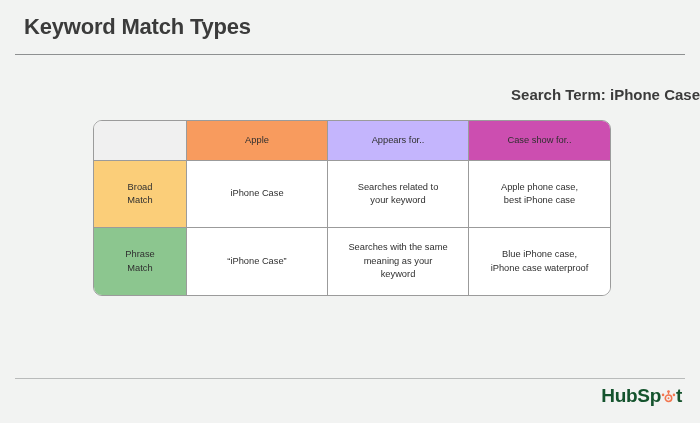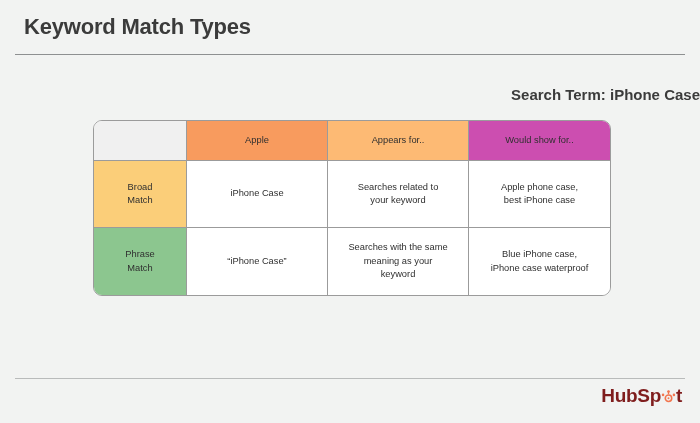--- a/index.html
+++ b/index.html
@@ -102,21 +102,21 @@
 
   
   thead th {
     height: 31px;
     font-size: 9.6px;
     font-weight: bold;
     color: #2b2b2b;
   }
   .th-blank  { background: #f0f0f0; }
   .th-syntax { background: #f89b5e; }
-  .th-appears{ background: #fdba74; }
+  .th-appears{ background: #c4b5fd; }
   .th-would  { background: #cc4eb0; }
 
   
   tbody tr { height: 67px; }
 
   .cell-label {
     font-size: 9.6px;
     font-weight: bold;
     color: #2b2b2b;
   }
@@ -140,21 +140,21 @@
 
   .logo {
     position: absolute;
     right: 18px;
     top: 386px;
     display: flex;
     align-items: center;
     font-size: 19px;
     font-weight: bold;
     letter-spacing: -0.3px;
-    color: #7f1d1d;
+    color: #14532d;
     line-height: 1;
   }
   .logo-sprocket {
     display: inline-block;
     width: 15px;
     height: 15px;
     margin: 0 0px;
     position: relative;
     top: 1px;
   }
@@ -175,21 +175,21 @@
       <col class="col-label">
       <col class="col-syntax">
       <col class="col-appears">
       <col class="col-would">
     </colgroup>
     <thead>
       <tr>
         <th class="th-blank"></th>
         <th class="th-syntax">Apple</th>
         <th class="th-appears">Appears for..</th>
-        <th class="th-would">Would show for..</th>
+        <th class="th-would">Case show for..</th>
       </tr>
     </thead>
     <tbody>
 
       <tr>
         <td class="cell-label label-broad multiline">Broad
 Match</td>
         <td class="cell-body">iPhone Case</td>
         <td class="cell-body multiline">Searches related to
 your keyword</td>

